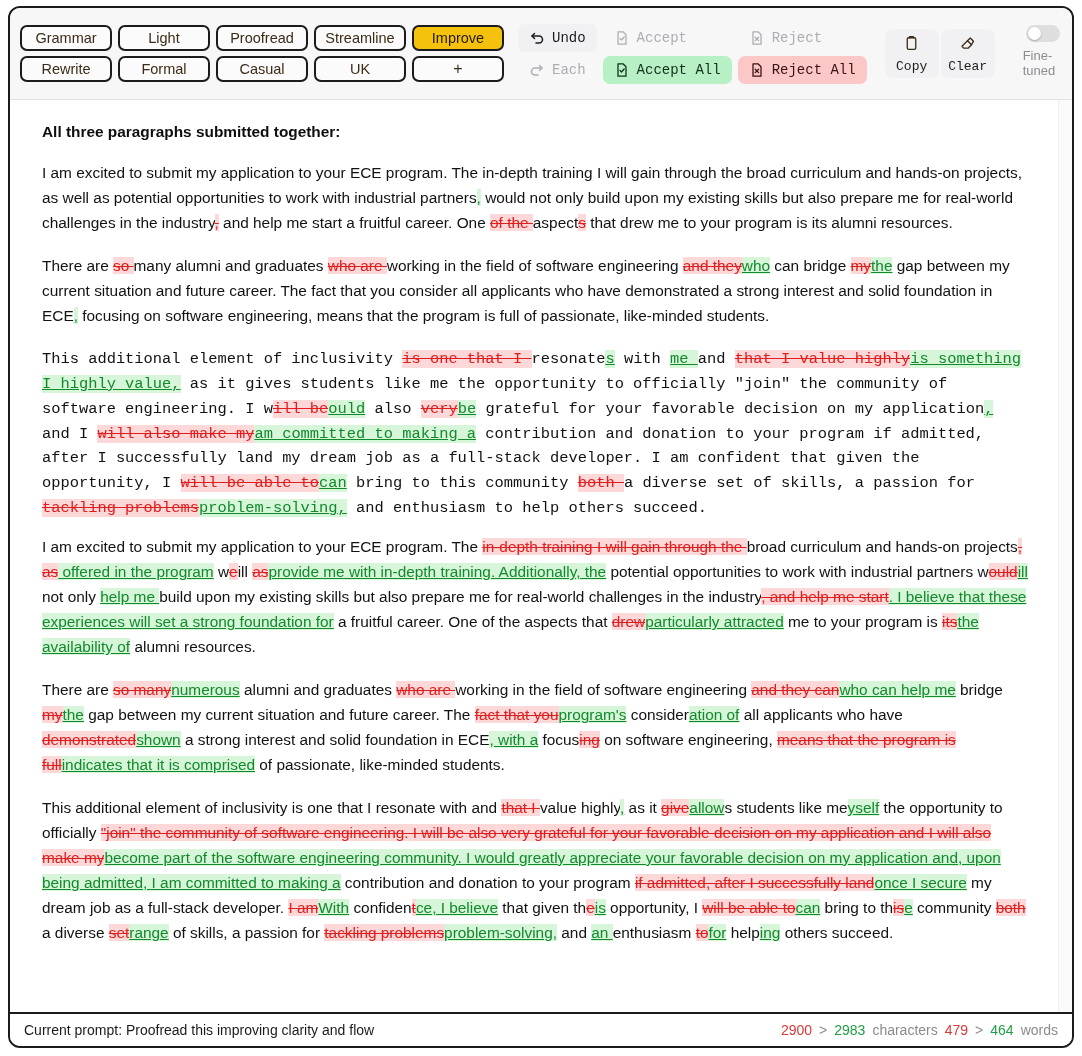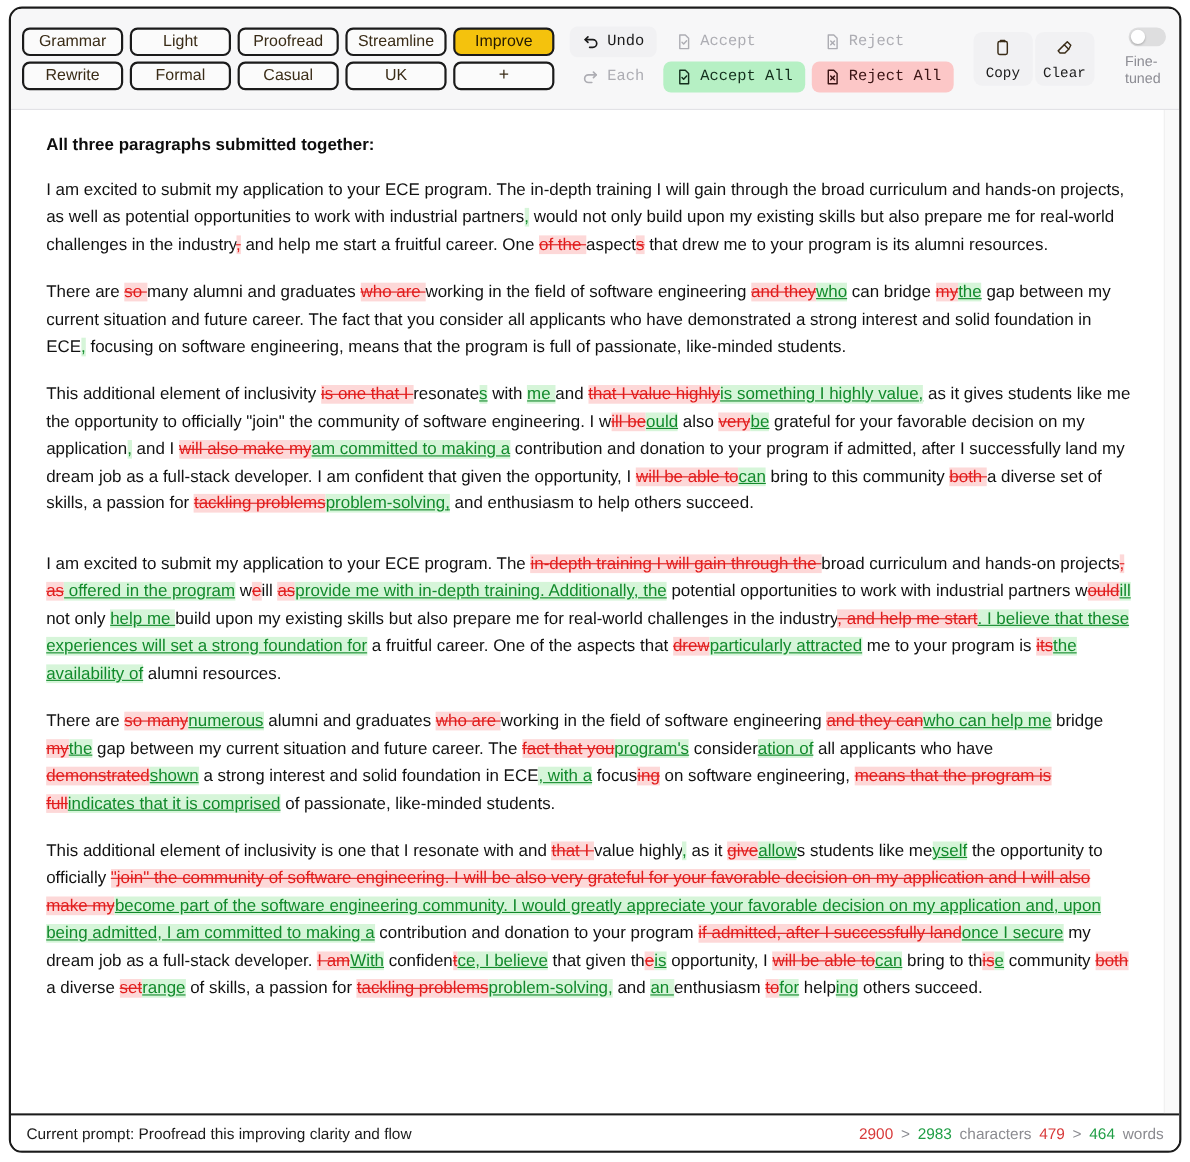--- a/index.html
+++ b/index.html
@@ -122,21 +122,21 @@
     overflow:hidden;
   }
   .doc h3{
     font-size:15.4px;
     font-weight:bold;
     margin:4px 0 16px 0;
     color:#0e0e0e;
   }
   .doc h3.second{margin-top:14px;margin-bottom:14px;}
   .doc p{margin:0 0 18px 0;}
-  .doc p.tight{margin-bottom:30px;}
+  .doc p.tight{margin-bottom:14px;font-family:Liberation Mono, monospace;}
 
   .scrollbar{
     flex:0 0 auto;
     width:13px;
     background:#fafafa;
     border-left:1px solid #f0f0f0;
   }
   .scroll-thumb{
     width:7px;margin:2px auto 0;height:0;border-radius:4px;background:#d8d8dc;
   }

